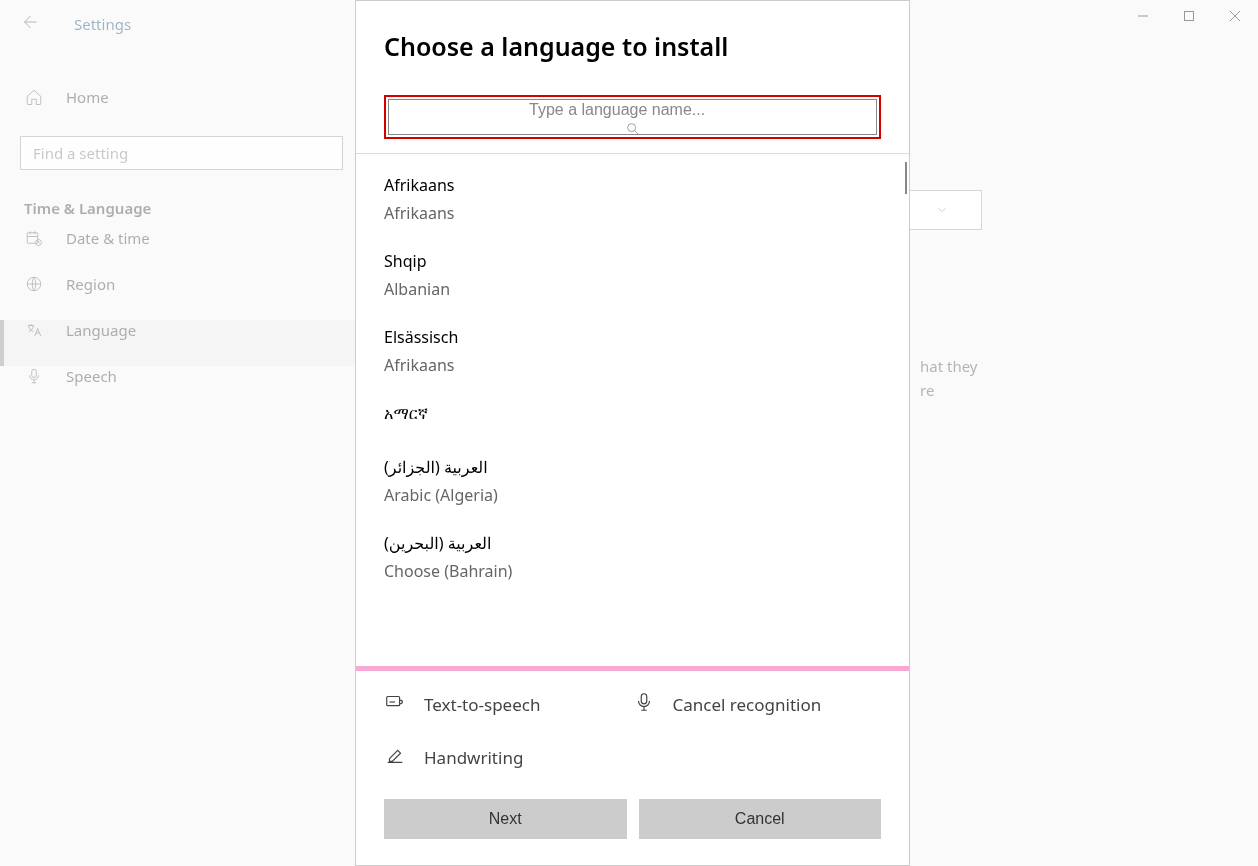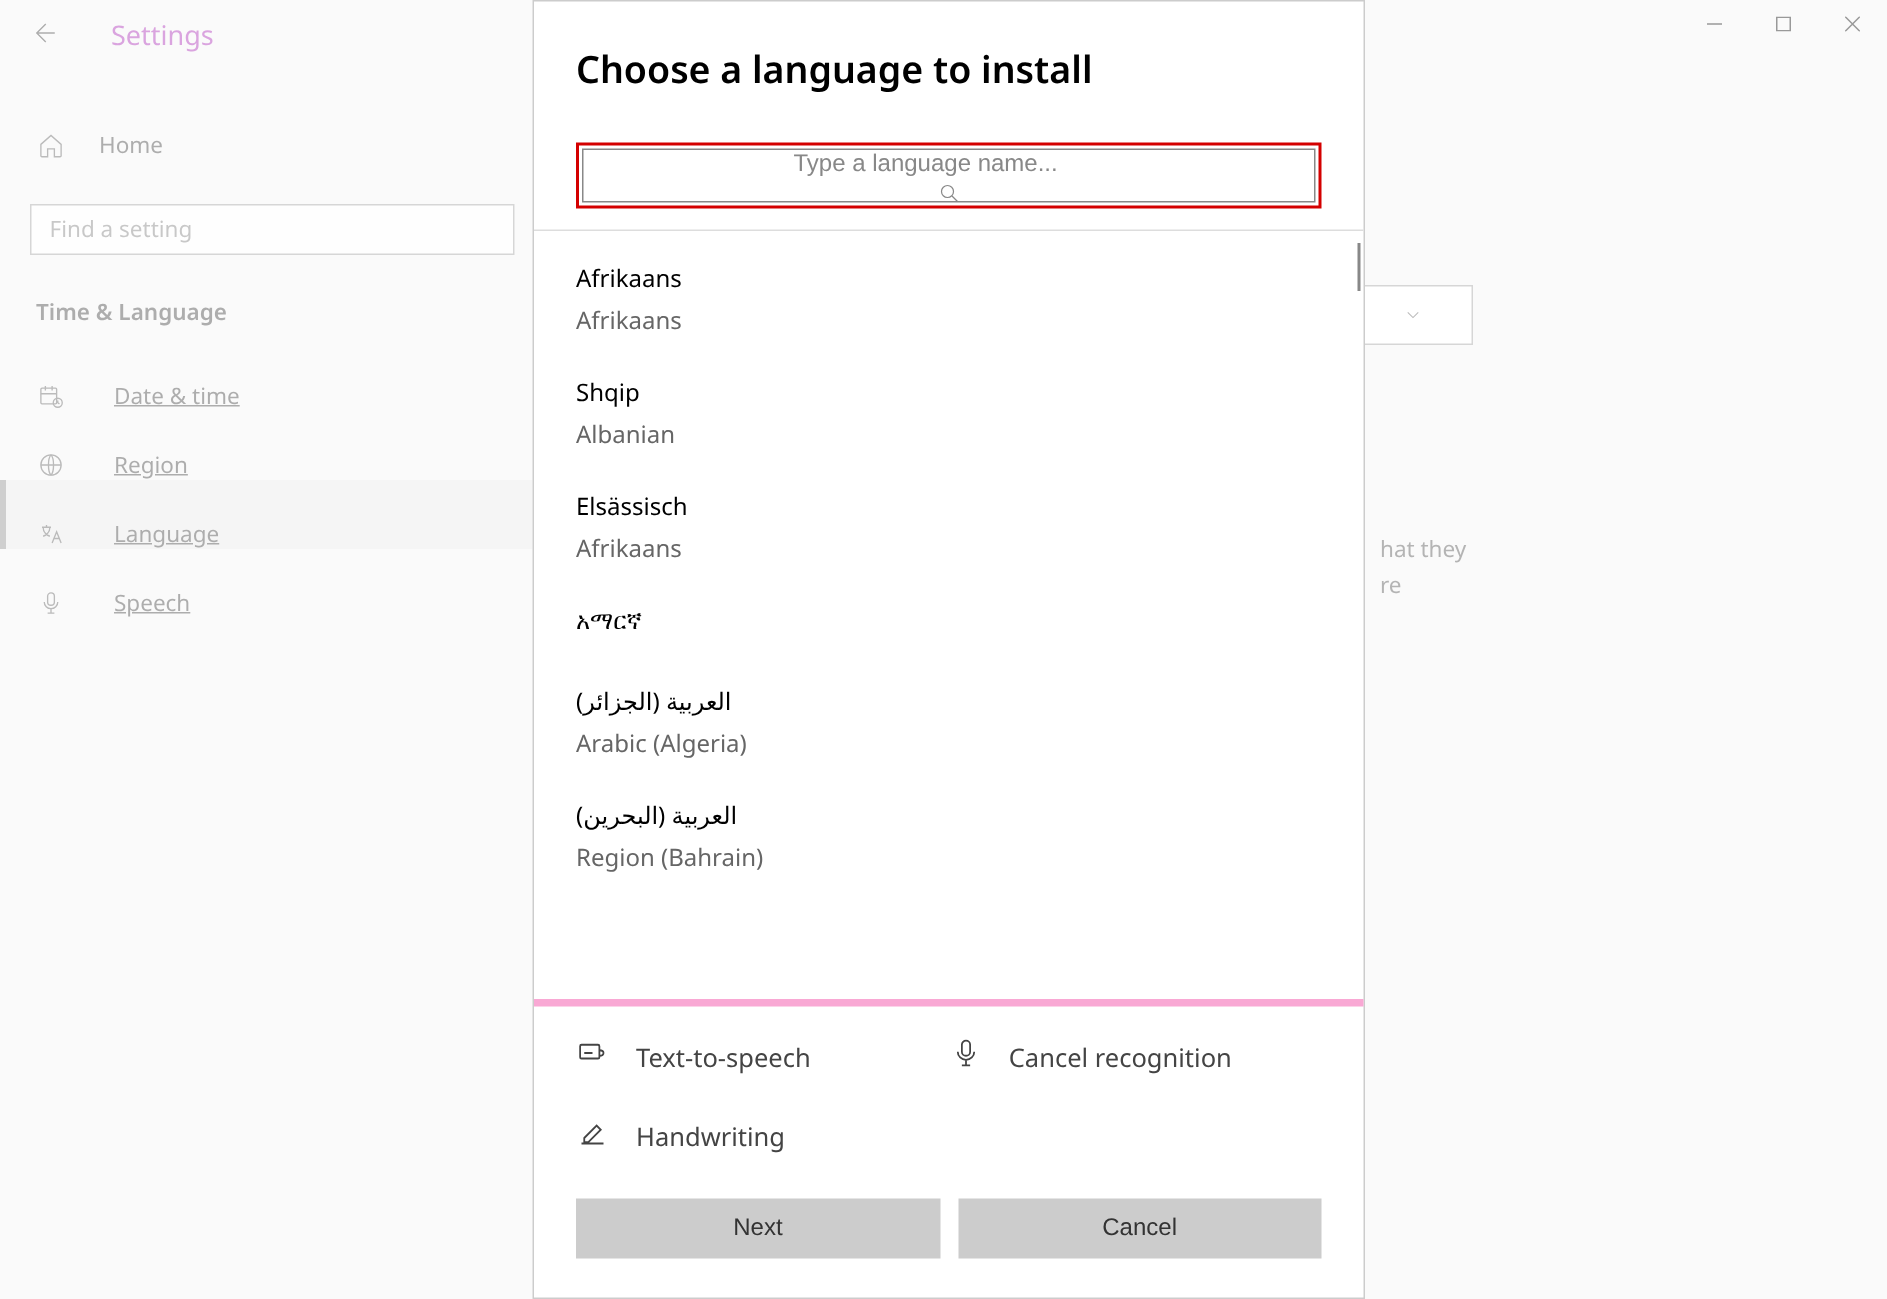--- a/index.html
+++ b/index.html
@@ -8,28 +8,28 @@
 
   
   .bg-layer { position:absolute; inset:0; background:#f2f2f2; }
   .caption-bar { position:absolute; top:0; right:0; display:flex; }
   .caption-btn { width:46px; height:32px; display:flex; align-items:center; justify-content:center; color:#000; font-size:14px; }
   .caption-btn svg { width:10px; height:10px; stroke:#000; stroke-width:1; fill:none; }
 
   .sidebar { position:absolute; left:0; top:0; width:355px; padding:0; }
   .back-row { display:flex; align-items:center; height:48px; padding-left:20px; gap:36px; }
   .back-icon svg { width:18px; height:18px; stroke:#333; stroke-width:1.2; fill:none; }
-  .settings-title { font-size:18px; color:#a21caf; }
+  .settings-title { font-size:15px; color:#0c4a6e; }
   .home-row { display:flex; align-items:center; height:46px; padding-left:24px; gap:22px; margin-top:26px; }
   .side-icon { width:20px; height:20px; color:#555; display:flex; align-items:center; justify-content:center; }
   .side-icon svg { width:18px; height:18px; stroke:#555; stroke-width:1.2; fill:none; }
   .home-label { font-size:15px; color:#333; }
   .find-setting { margin:16px 12px 0 20px; height:34px; border:1px solid #999; background:#fdfdfd; display:flex; align-items:center; padding:0 12px; color:#777; font-size:15px; }
   .group-title { margin:28px 0 10px 24px; font-size:15px; font-weight:600; color:#333; }
-  .nav-item { display:flex; align-items:flex-end; height:46px; padding-left:24px; gap:32px; color:#333; font-size:15px;text-decoration:underline; }
+  .nav-item { display:flex; align-items:flex-start; height:46px; padding-left:24px; gap:22px; color:#333; font-size:15px; }
   .nav-item.selected { background:#e6e6e6; border-left:4px solid #888; padding-left:20px; }
 
   .bg-right { position:absolute; left:910px; top:190px; width:330px; color:#444; font-size:15px; line-height:1.6; }
   .dropdown-ghost { position:absolute; top:0; right:258px; width:80px; height:40px; border:1px solid #999; display:flex; align-items:center; justify-content:center; background:#fff; }
   .dropdown-ghost svg { width:14px; height:14px; stroke:#555; fill:none; stroke-width:1.2; }
   .bg-right .t1 { margin-left:10px; }
   .bg-right .t2 { margin-top:140px; margin-left:10px; }
 
   .overlay-dim { position:absolute; inset:0; background:rgba(255,255,255,0.6); }
 
@@ -190,21 +190,21 @@
     </div>
     <div class="lang-item">
       <div class="lang-native">አማርኛ</div>
     </div>
     <div class="lang-item">
       <div class="lang-native" dir="rtl" style="text-align:left">العربية (الجزائر)</div>
       <div class="lang-english">Arabic (Algeria)</div>
     </div>
     <div class="lang-item">
       <div class="lang-native" dir="rtl" style="text-align:left">العربية (البحرين)</div>
-      <div class="lang-english">Region (Bahrain)</div>
+      <div class="lang-english">Choose (Bahrain)</div>
     </div>
   </div>
 
   <div class="features">
     <div class="feature-item">
       <span>
         <svg viewBox="0 0 24 24">
             <rect x="3" y="6" width="14" height="10" rx="1"></rect>
             <path d="M17 10c2 0 3 1 3 2s-1 2-3 2"></path>
             <path d="M6 12h6"></path>

